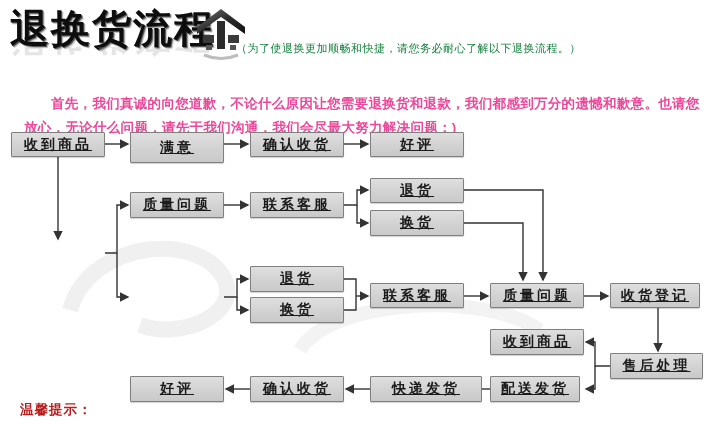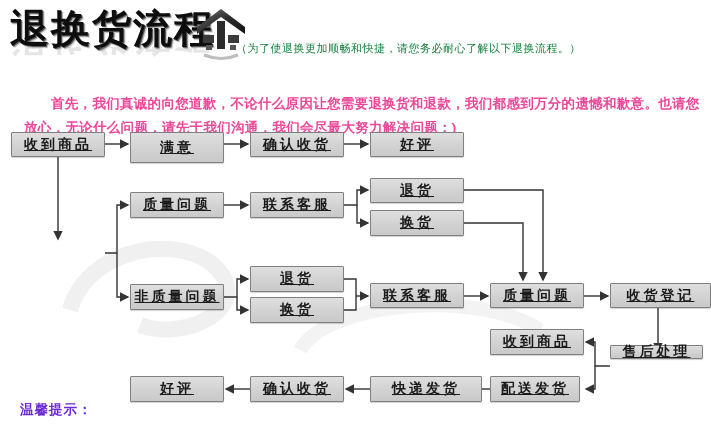--- a/index.html
+++ b/index.html
@@ -19,21 +19,21 @@
   .intro{position:absolute;left:24px;top:78px;width:678px;font-size:13.5px;color:#ec4899;
         line-height:1.85;text-indent:2em;letter-spacing:.3px;font-weight:bold;}
   
   .node{position:absolute;box-sizing:border-box;
         background:linear-gradient(180deg,#dfdfdf 0%,#d2d2d2 55%,#c9c9c9 100%);
         border:1px solid var(--box-border,#7f7f7f);border-radius:1px;
         display:flex;align-items:center;justify-content:center;
         font-size:14px;font-weight:bold;color:#1b1b1b;letter-spacing:3px;
         box-shadow:0 1px 1px rgba(0,0,0,.18);text-decoration:underline;}
   svg.wires{position:absolute;left:0;top:0;pointer-events:none;}
-  .tips{position:absolute;left:20px;top:401px;font-size:13.5px;color:#6d28d9;font-weight:bold;letter-spacing:1px;}
+  .tips{position:absolute;left:20px;top:401px;font-size:13.5px;color:#b91c1c;font-weight:bold;letter-spacing:1px;}
 </style>
 </head>
 <body>
 
 <div id="page">
 
   <div class="title-main">退换货流程</div>
   <div class="title-reflection">退换货流程</div>
   <svg class="logo" width="50" height="54" viewBox="0 0 50 54">
     <defs>
@@ -98,28 +98,27 @@
   <div class="node" style="left:250px;top:132px;width:94px;height:25px">确认收货</div>
   <div class="node" style="left:370px;top:132px;width:94px;height:25px">好评</div>
 
   <div class="node" style="left:370px;top:178px;width:94px;height:25px">退货</div>
   <div class="node" style="left:130px;top:192px;width:94px;height:26px">质量问题</div>
   <div class="node" style="left:250px;top:192px;width:94px;height:26px">联系客服</div>
   <div class="node" style="left:370px;top:210px;width:94px;height:26px">换货</div>
 
 
   <div class="node" style="left:250px;top:266px;width:94px;height:26px">退货</div>
-  <div class="node" style="left:130px;top:284px;width:94px;height:26px">非质量问题</div>
   <div class="node" style="left:370px;top:283px;width:94px;height:25px">联系客服</div>
   <div class="node" style="left:490px;top:283px;width:94px;height:25px">质量问题</div>
-  <div class="node" style="left:610px;top:283px;width:101px;height:25px">收货登记</div>
+  <div class="node" style="left:610px;top:283px;width:90px;height:25px">收货登记</div>
   <div class="node" style="left:250px;top:297px;width:94px;height:26px">换货</div>
 
   <div class="node" style="left:490px;top:329px;width:94px;height:26px">收到商品</div>
-  <div class="node" style="left:610px;top:345px;width:93px;height:14px">售后处理</div>
+  <div class="node" style="left:610px;top:353px;width:93px;height:26px">售后处理</div>
 
   <div class="node" style="left:130px;top:376px;width:94px;height:26px">好评</div>
   <div class="node" style="left:250px;top:376px;width:94px;height:26px">确认收货</div>
   <div class="node" style="left:370px;top:376px;width:112px;height:26px">快递发货</div>
   <div class="node" style="left:490px;top:376px;width:90px;height:26px">配送发货</div>
 
   <div class="tips">温馨提示：</div>
 </div>
 
 </body></html>

